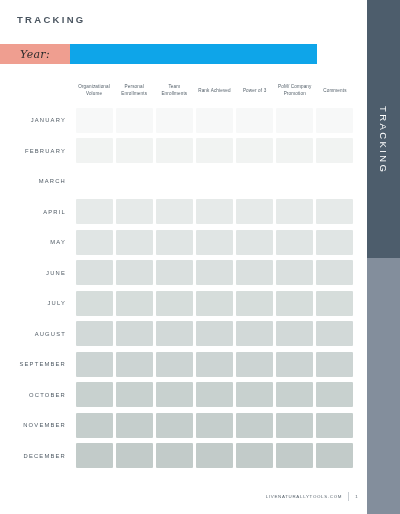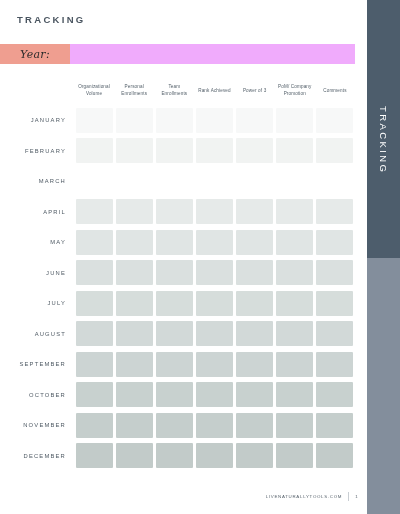--- a/index.html
+++ b/index.html
@@ -41,22 +41,22 @@
   .page-title {
     position:absolute; top:14px; left:17px;
     font-size:9.5px;
     letter-spacing:2.3px;
     color:#4a5560;
     font-weight:600;
   }
 
   
   .year-banner {
-    position:absolute; top:44px; left:0; width:355px; height:20px;
-    background:#f0abfc;
+    position:absolute; top:44px; left:0; width:317px; height:20px;
+    background:#0ea5e9;
   }
   .year-tab {
     position:absolute; top:0; left:0; width:70px; height:20px;
     background:#ef9e90;
   }
   .year-label {
     position:absolute; top:0; left:0; width:70px; height:20px;
     display:flex; align-items:center; justify-content:center;
     font-family:"DejaVu Serif", serif;
     font-style:italic;

